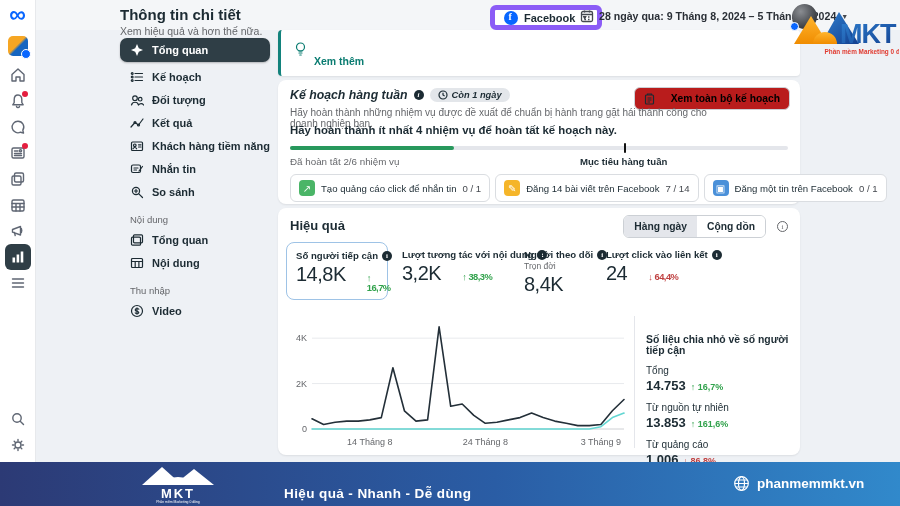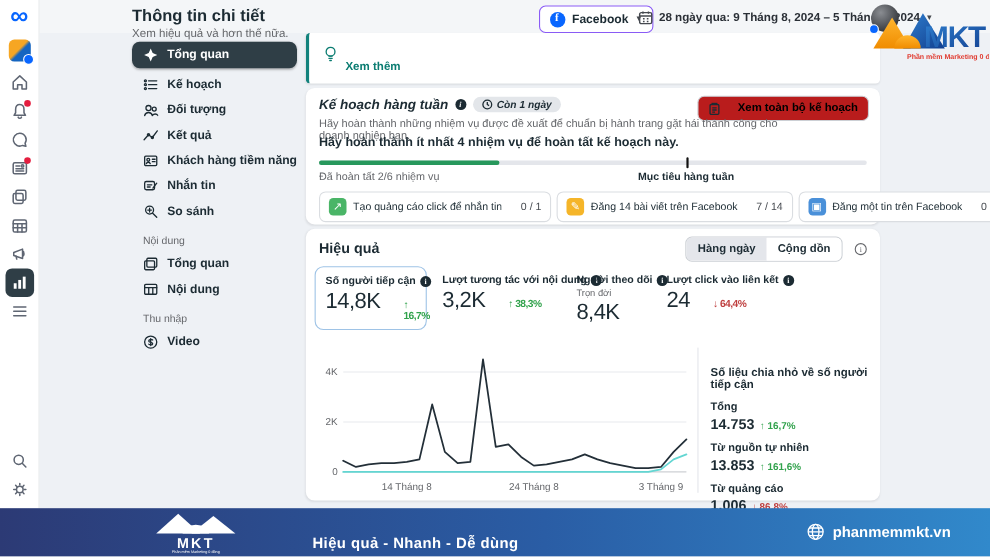--- a/index.html
+++ b/index.html
@@ -26,21 +26,21 @@
   .icon-btn svg { stroke:#5f6673; fill:none; stroke-width:1.4; stroke-linecap:round; stroke-linejoin:round; }
   .red-dot { position:absolute; top:3px; right:3px; width:6px; height:6px; border-radius:50%; background:#e41e3f; }
   .rail-active { background:#2f3e46; }
   .rail-active svg { stroke:none; }
   .rail-spacer { flex:1; }
   .rail-bottom { margin-bottom:4px; display:flex; flex-direction:column; align-items:center; }
 
   
   .page-title { position:absolute; left:120px; top:6px; font-size:15px; font-weight:bold; }
   .page-subtitle { position:absolute; left:120px; top:25px; font-size:10.5px; color:#65676b; }
-  .fb-select { position:absolute; left:490px; top:5px; height:25px; background:#fff; border:1px solid #8b5cf6;
+  .fb-select { position:absolute; left:490px; top:5px; height:25px; background:#fff; border:5px solid #8b5cf6;
                border-radius:6px; display:flex; align-items:center; gap:6px; padding:0 9px; font-size:11px; font-weight:bold; }
   .fb-circle { width:14px; height:14px; border-radius:50%; background:#0866ff; position:relative; }
   .fb-circle::before { content:"f"; position:absolute; left:4.5px; top:0.5px; color:#fff; font-size:10px;
                font-weight:bold; font-family:"Liberation Serif", serif; }
   .caret { font-size:7px; color:#45494f; }
   .date-range { position:absolute; left:580px; top:9px; display:flex; align-items:center; gap:5px;
                 font-size:10.6px; font-weight:bold; color:#2a2f36; }
   .date-range svg { stroke:#45494f; fill:none; stroke-width:1.3; }
   .avatar { position:absolute; left:792px; top:4px; width:25px; height:25px; border-radius:50%;
             background:radial-gradient(circle at 35% 30%, #8a8d92, #3a3d42 70%); z-index:40; }
@@ -85,21 +85,21 @@
   .progress-fill { height:4px; border-radius:2px; background:#27985c; width:33%; }
   .progress-marker { position:absolute; top:-3px; width:2.5px; height:10px; background:#111; border-radius:1px; }
   .progress-labels { position:absolute; left:12px; top:76px; width:498px; font-size:9.8px; color:#65676b; }
   .target-label { position:absolute; top:0; transform:translateX(-50%); font-size:9.6px; font-weight:bold; color:#1c2b33; white-space:nowrap; }
   .tasks { position:absolute; left:12px; top:94px; width:498px; display:flex; gap:5px; }
   .task-card { flex:1; height:28px; border:1px solid #dadde1; border-radius:6px; display:flex;
                align-items:center; gap:6px; padding:0 8px; background:#fff; cursor:pointer; }
   .task-icon { width:16px; height:16px; border-radius:4px; color:#fff; font-size:10px; display:flex;
                align-items:center; justify-content:center; flex:0 0 auto; }
   .task-label { flex:1; font-size:9.6px; white-space:nowrap; overflow:hidden; }
-  .task-count { font-size:9.6px; color:#45494f; white-space:nowrap;margin-left:11px; }
+  .task-count { font-size:9.6px; color:#45494f; white-space:nowrap; }
 
   .perf-card { left:278px; top:208px; width:522px; height:247px; }
   .perf-title { position:absolute; left:12px; top:10px; font-size:13px; font-weight:bold; }
   .toggle { position:absolute; right:34px; top:7px; display:flex; border:1px solid #ccd0d5; border-radius:6px; overflow:hidden; }
   .toggle-btn { padding:5px 10px; font-size:10.3px; font-weight:bold; background:#fff; cursor:pointer; }
   .toggle-btn.active { background:#e4e6eb; }
   .perf-info { position:absolute; right:12px; top:13px; }
 
   .metric { position:absolute; }
   .metric-head { display:flex; align-items:center; gap:4px; font-size:9.6px; font-weight:bold; white-space:nowrap; }
@@ -109,21 +109,21 @@
   .chg.up { color:#31a24c; } .chg.up::before { content:"↑ "; }
   .chg.down { color:#bf4040; } .chg.down::before { content:"↓ "; }
   .metric-sel { left:8px; top:34px; width:102px; height:58px; border:1px solid #9ec3e6; border-radius:8px; padding:7px 9px; }
   .m2 { left:124px; top:41px; } .m3 { left:246px; top:41px; } .m4 { left:328px; top:41px; }
 
   .chart-wrap { position:absolute; left:6px; top:100px; width:352px; height:145px; }
   .vdivider { position:absolute; left:356px; top:108px; width:1px; height:132px; background:#e4e6eb; }
   .breakdown { position:absolute; left:368px; top:126px; width:146px; }
   .breakdown-title { font-size:10.4px; font-weight:bold; margin-bottom:9px; }
   .bd-row { margin-bottom:9px; }
-  .bd-label { font-size:10px; font-weight:bold; margin-bottom:2px; }
+  .bd-label { font-size:10px; font-weight:normal; margin-bottom:2px; }
   .bd-value { font-size:13px; font-weight:bold; display:flex; align-items:baseline; gap:5px; }
   .bd-value .chg { font-size:9px; }
 
   
   .footer { position:absolute; left:0; top:462px; width:900px; height:44px;
             background:linear-gradient(90deg,#2c3a75 0%, #2a5da5 55%, #3189cb 100%); z-index:60; }
   .footer-logo { position:absolute; left:128px; top:2px; }
   .footer-tagline { position:absolute; left:284px; top:13px; color:#fff; font-size:13.5px; font-weight:bold; letter-spacing:.4px;margin-top:11px; }
   .footer-site { position:absolute; left:757px; top:14px; color:#fff; font-size:13.5px; font-weight:bold; }
   .footer-globe { position:absolute; left:733px; top:13px; }

